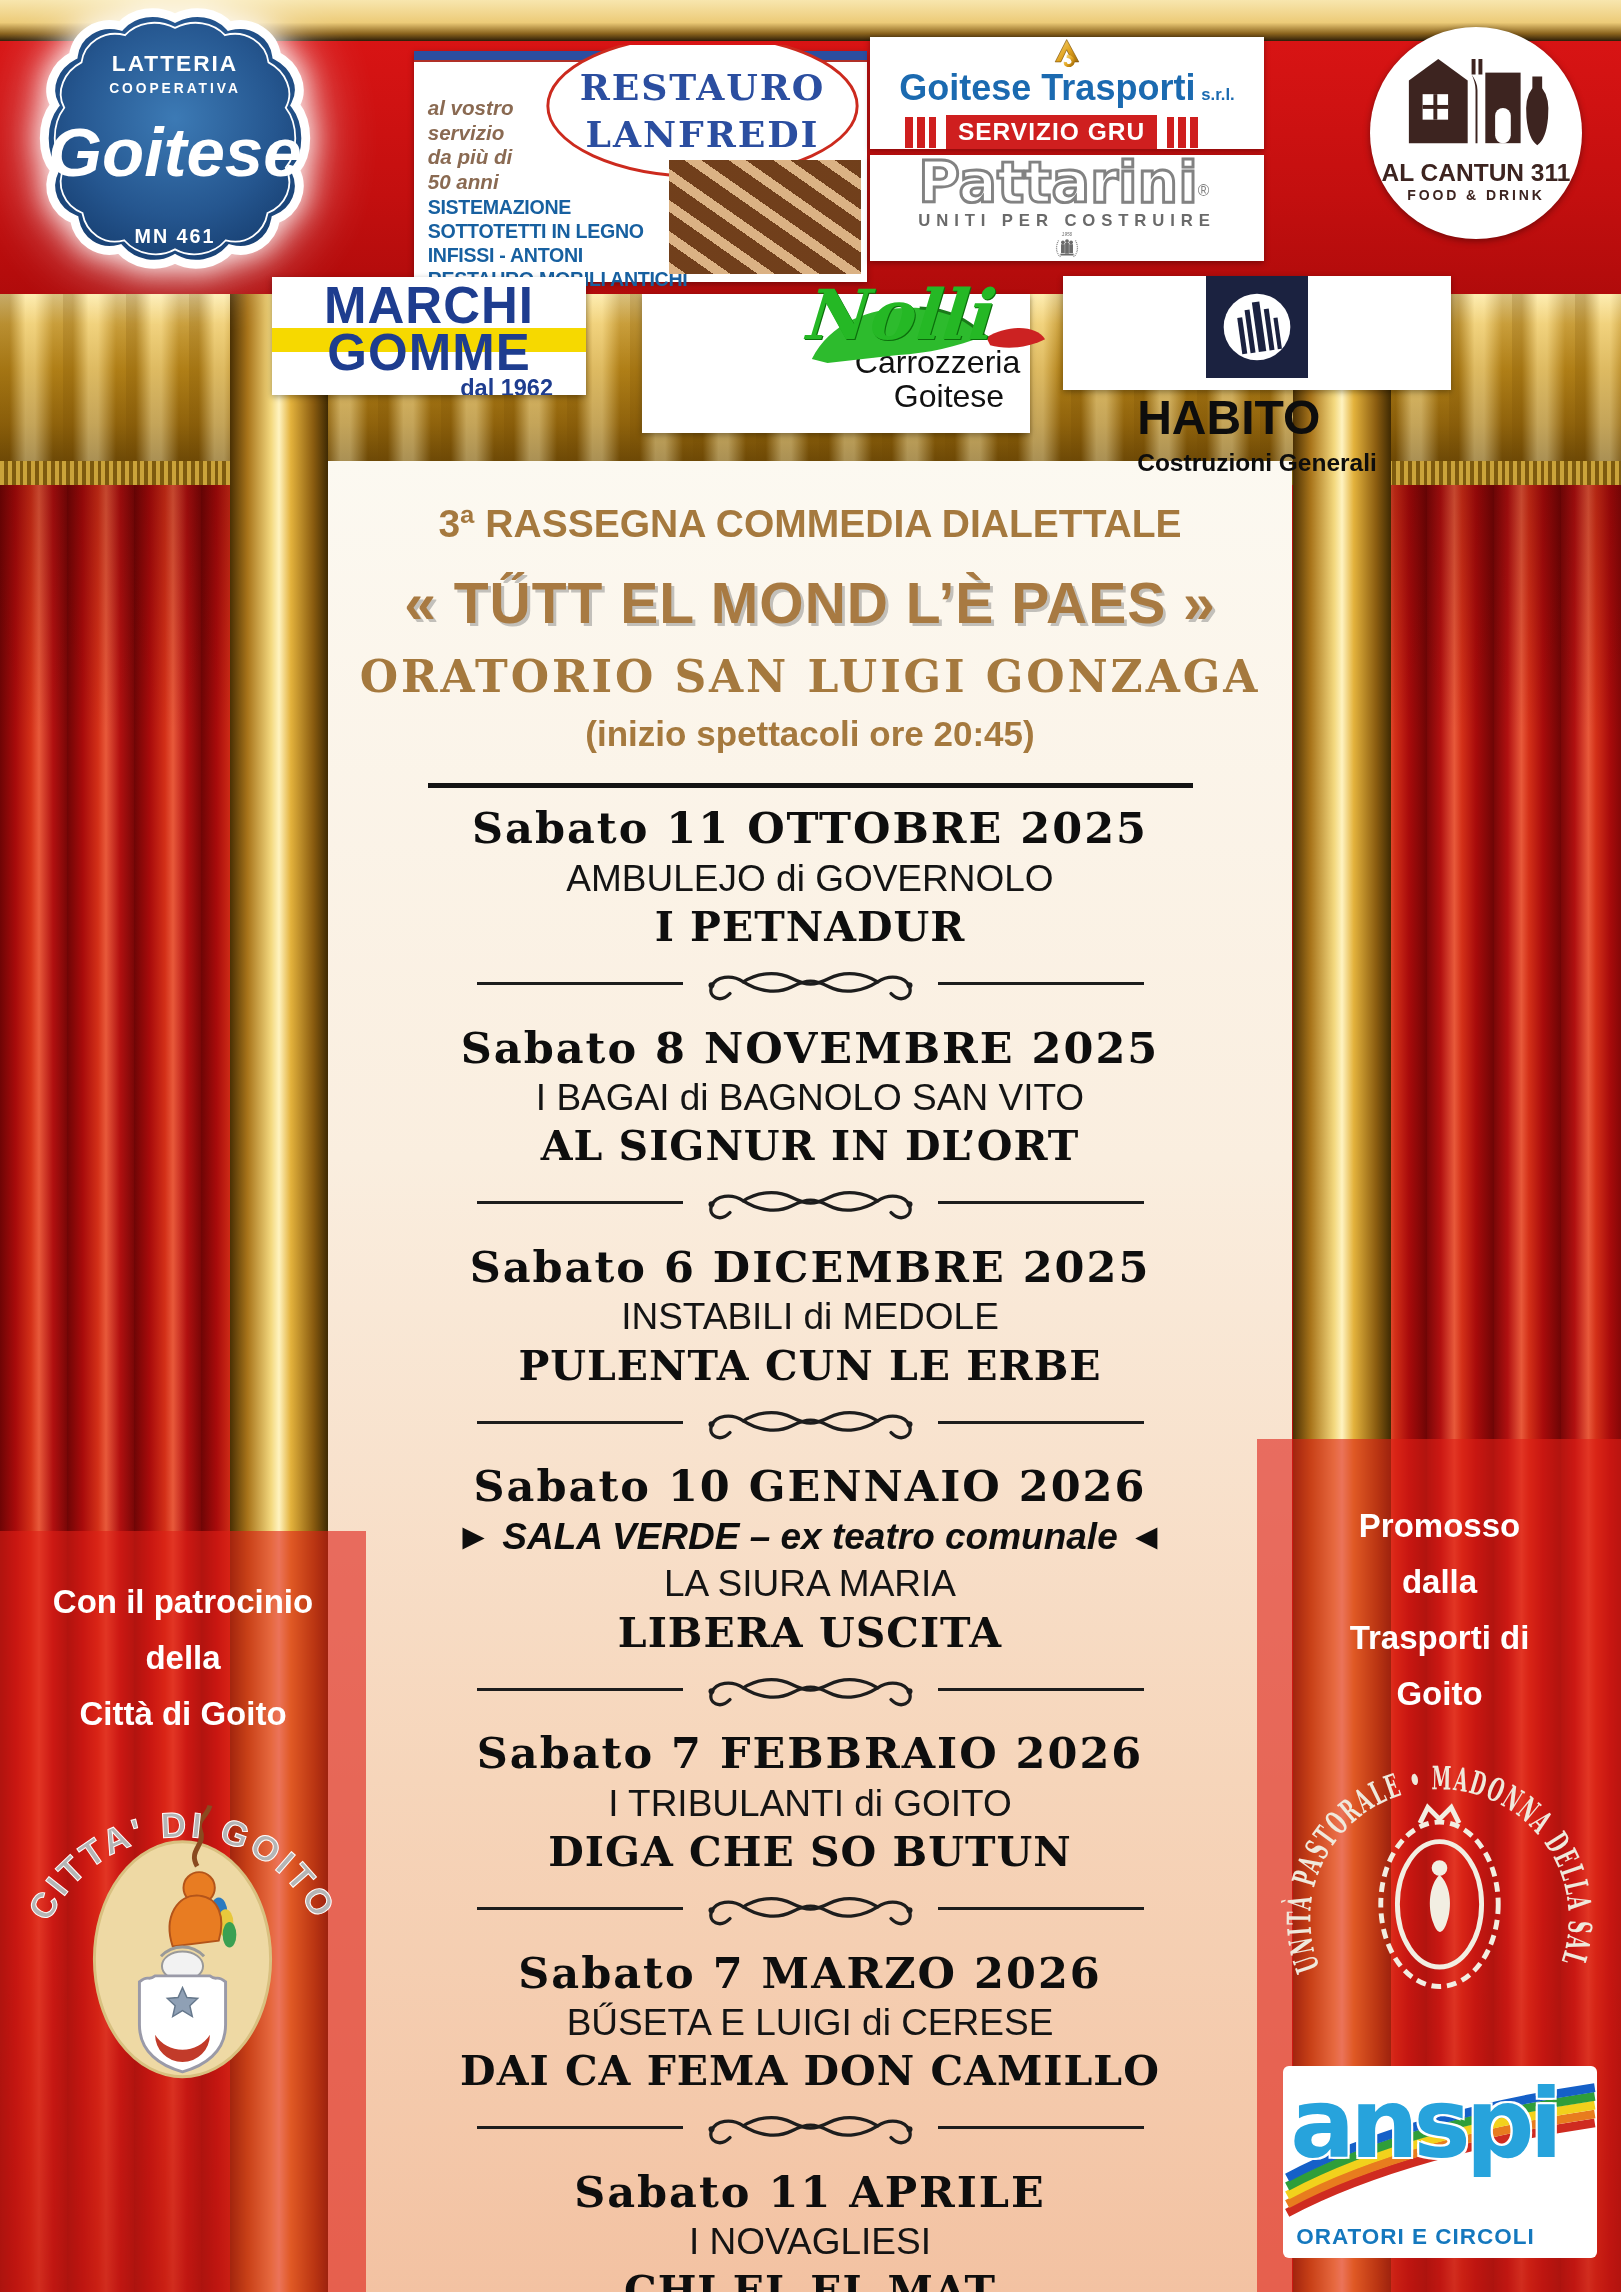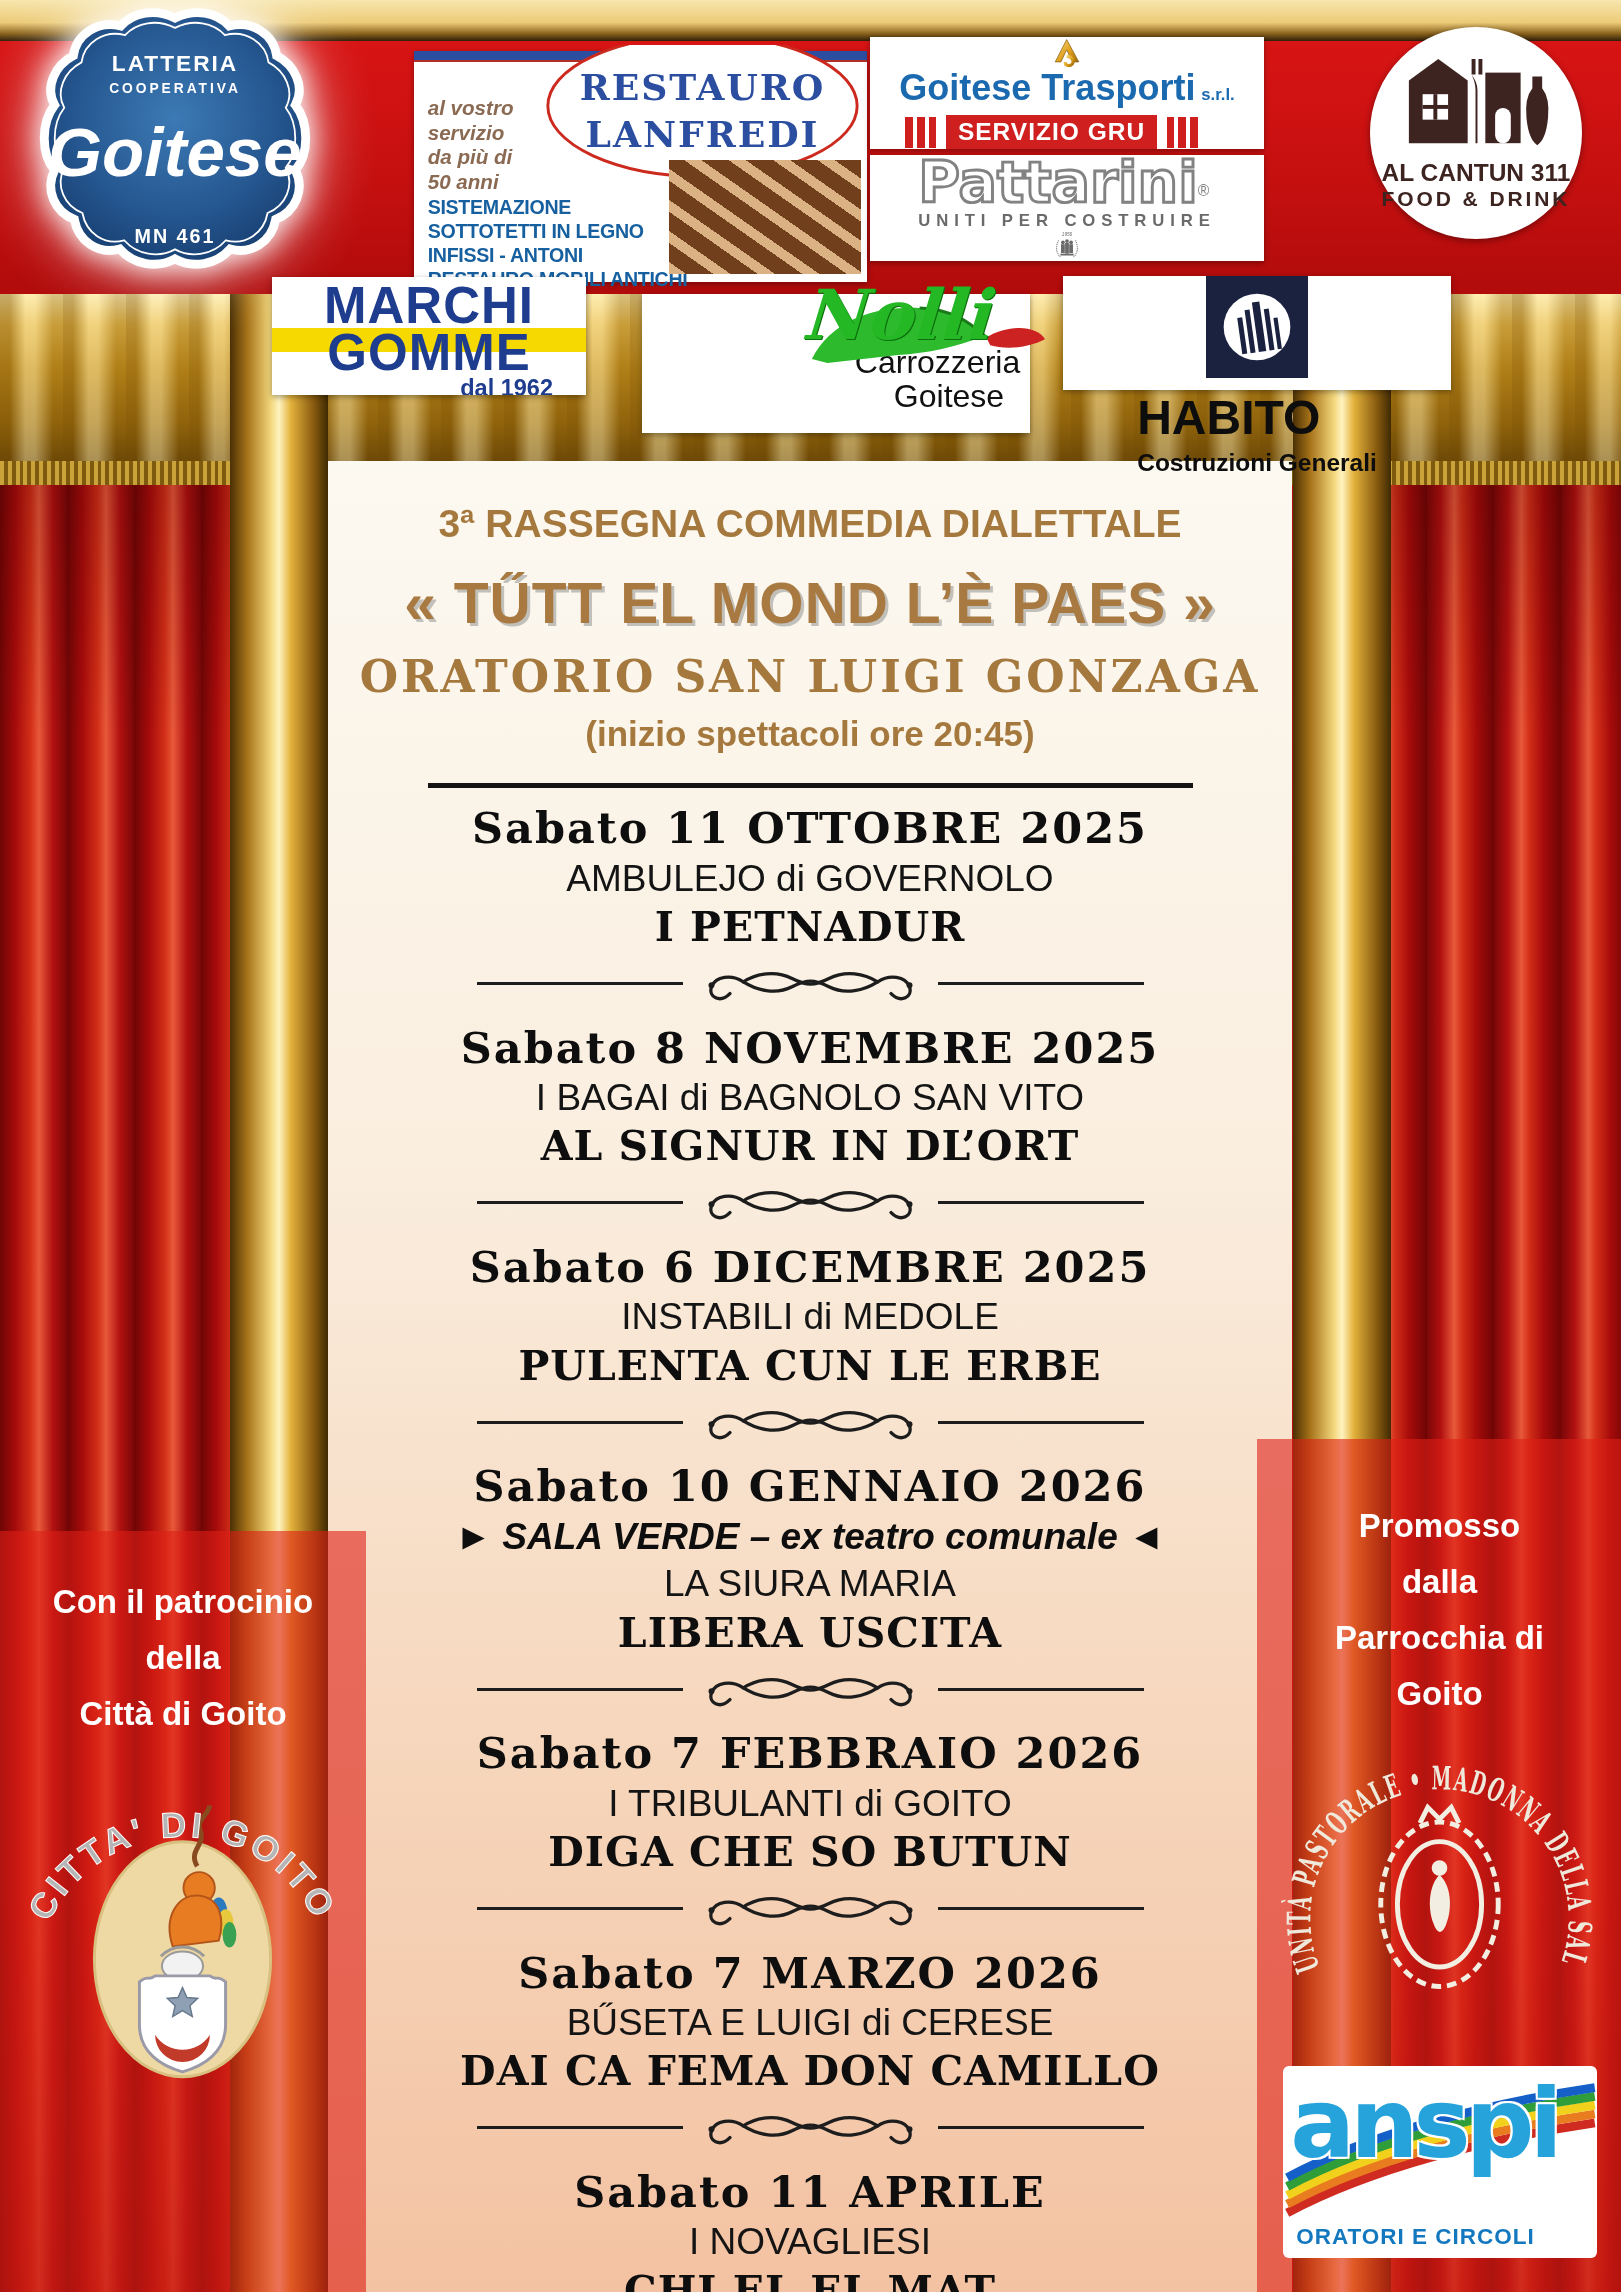--- a/index.html
+++ b/index.html
@@ -64,21 +64,21 @@
   .pt-main{flex:1;}
   .pt-name{font-family:"DejaVu Sans",sans-serif;font-weight:800;font-size:57px;color:#fff;
     -webkit-text-stroke:2.9px #828282;text-shadow:0 0 2px #888;line-height:.95;}
   .pt-reg{font-size:15.7px;color:#828282;-webkit-text-stroke:0;vertical-align:super;}
   .pt-tag{color:#6a6a6a;font-weight:700;font-size:16.7px;letter-spacing:5.9px;margin-top:2px;}
   .pt-crest{width:84px;height:90px;}
   
   .cantun{position:absolute;left:1370px;top:27.4px;width:212px;height:212px;border-radius:50%;background:#fff;z-index:20;
     box-shadow:0 2px 7.8px rgba(0,0,0,.4);display:flex;flex-direction:column;align-items:center;justify-content:flex-start;padding-top:23.5px;box-sizing:border-box;}
   .ct-name{color:#3d2420;font-weight:800;font-size:24.5px;margin-top:3.9px;}
-  .ct-sub{color:#3d2420;font-weight:700;font-size:21px;letter-spacing:2.9px;}
+  .ct-sub{color:#3d2420;font-weight:700;font-size:14px;letter-spacing:2.9px;}
   
   .marchi{left:272px;top:277px;width:314px;height:118px;overflow:hidden;}
   .mg-stripe{position:absolute;left:0;right:0;top:51px;height:23.5px;background:#f6d900;}
   .mg-text{position:relative;text-align:center;color:#1e3d8f;font-weight:900;font-size:51px;line-height:.92;margin-top:5.9px;letter-spacing:1px;}
   .mg-since{position:relative;text-align:right;color:#1e3d8f;font-weight:800;font-size:23.5px;padding-right:33px;margin-top:-2px;}
   
   .nolli{left:642px;top:294px;width:388px;height:139px;display:flex;align-items:flex-end;padding:5.9px 9.8px;box-sizing:border-box;}
   .nl-left{position:relative;width:216px;height:100%;}
   .nl-car{position:absolute;left:0;top:-2px;}
   .nl-name{position:absolute;left:3.9px;bottom:0;font-family:"DejaVu Serif",serif;font-style:italic;font-weight:800;font-size:69px;color:#25b825;transform:skewX(-6deg);line-height:.9;text-shadow:1px 1px 0 #0c6e0c;}
@@ -443,21 +443,21 @@
     <text font-family="Liberation Sans,sans-serif" font-weight="800" font-size="36" fill="#b5b5b5" stroke="#ffffff" stroke-width="1" letter-spacing="4">
       <textPath href="#crestArc" startOffset="50%" text-anchor="middle">CITTA' DI GOITO</textPath>
     </text>
   </svg>
 </div>
 
 <div class="overlay overlay-right">
   <div class="ov-text" style="margin-top:59px;">
     <div>Promosso</div>
     <div>dalla</div>
-    <div>Parrocchia di</div>
+    <div>Trasporti di</div>
     <div>Goito</div>
   </div>
   <svg class="seal-svg" width="333" height="323" viewBox="0 0 340 330">
     <defs>
         <path id="sealRing" d="M48,240 A132,132 0 1 1 292,240" fill="none"></path>
       </defs>
     <g stroke="#f2eee2" fill="none" stroke-width="5">
       <ellipse cx="170" cy="175" rx="60" ry="84" stroke-dasharray="10 6"></ellipse>
       <ellipse cx="170" cy="175" rx="43" ry="64"></ellipse>
       <path d="M150,92 l8,-16 12,12 12,-12 8,16"></path>

